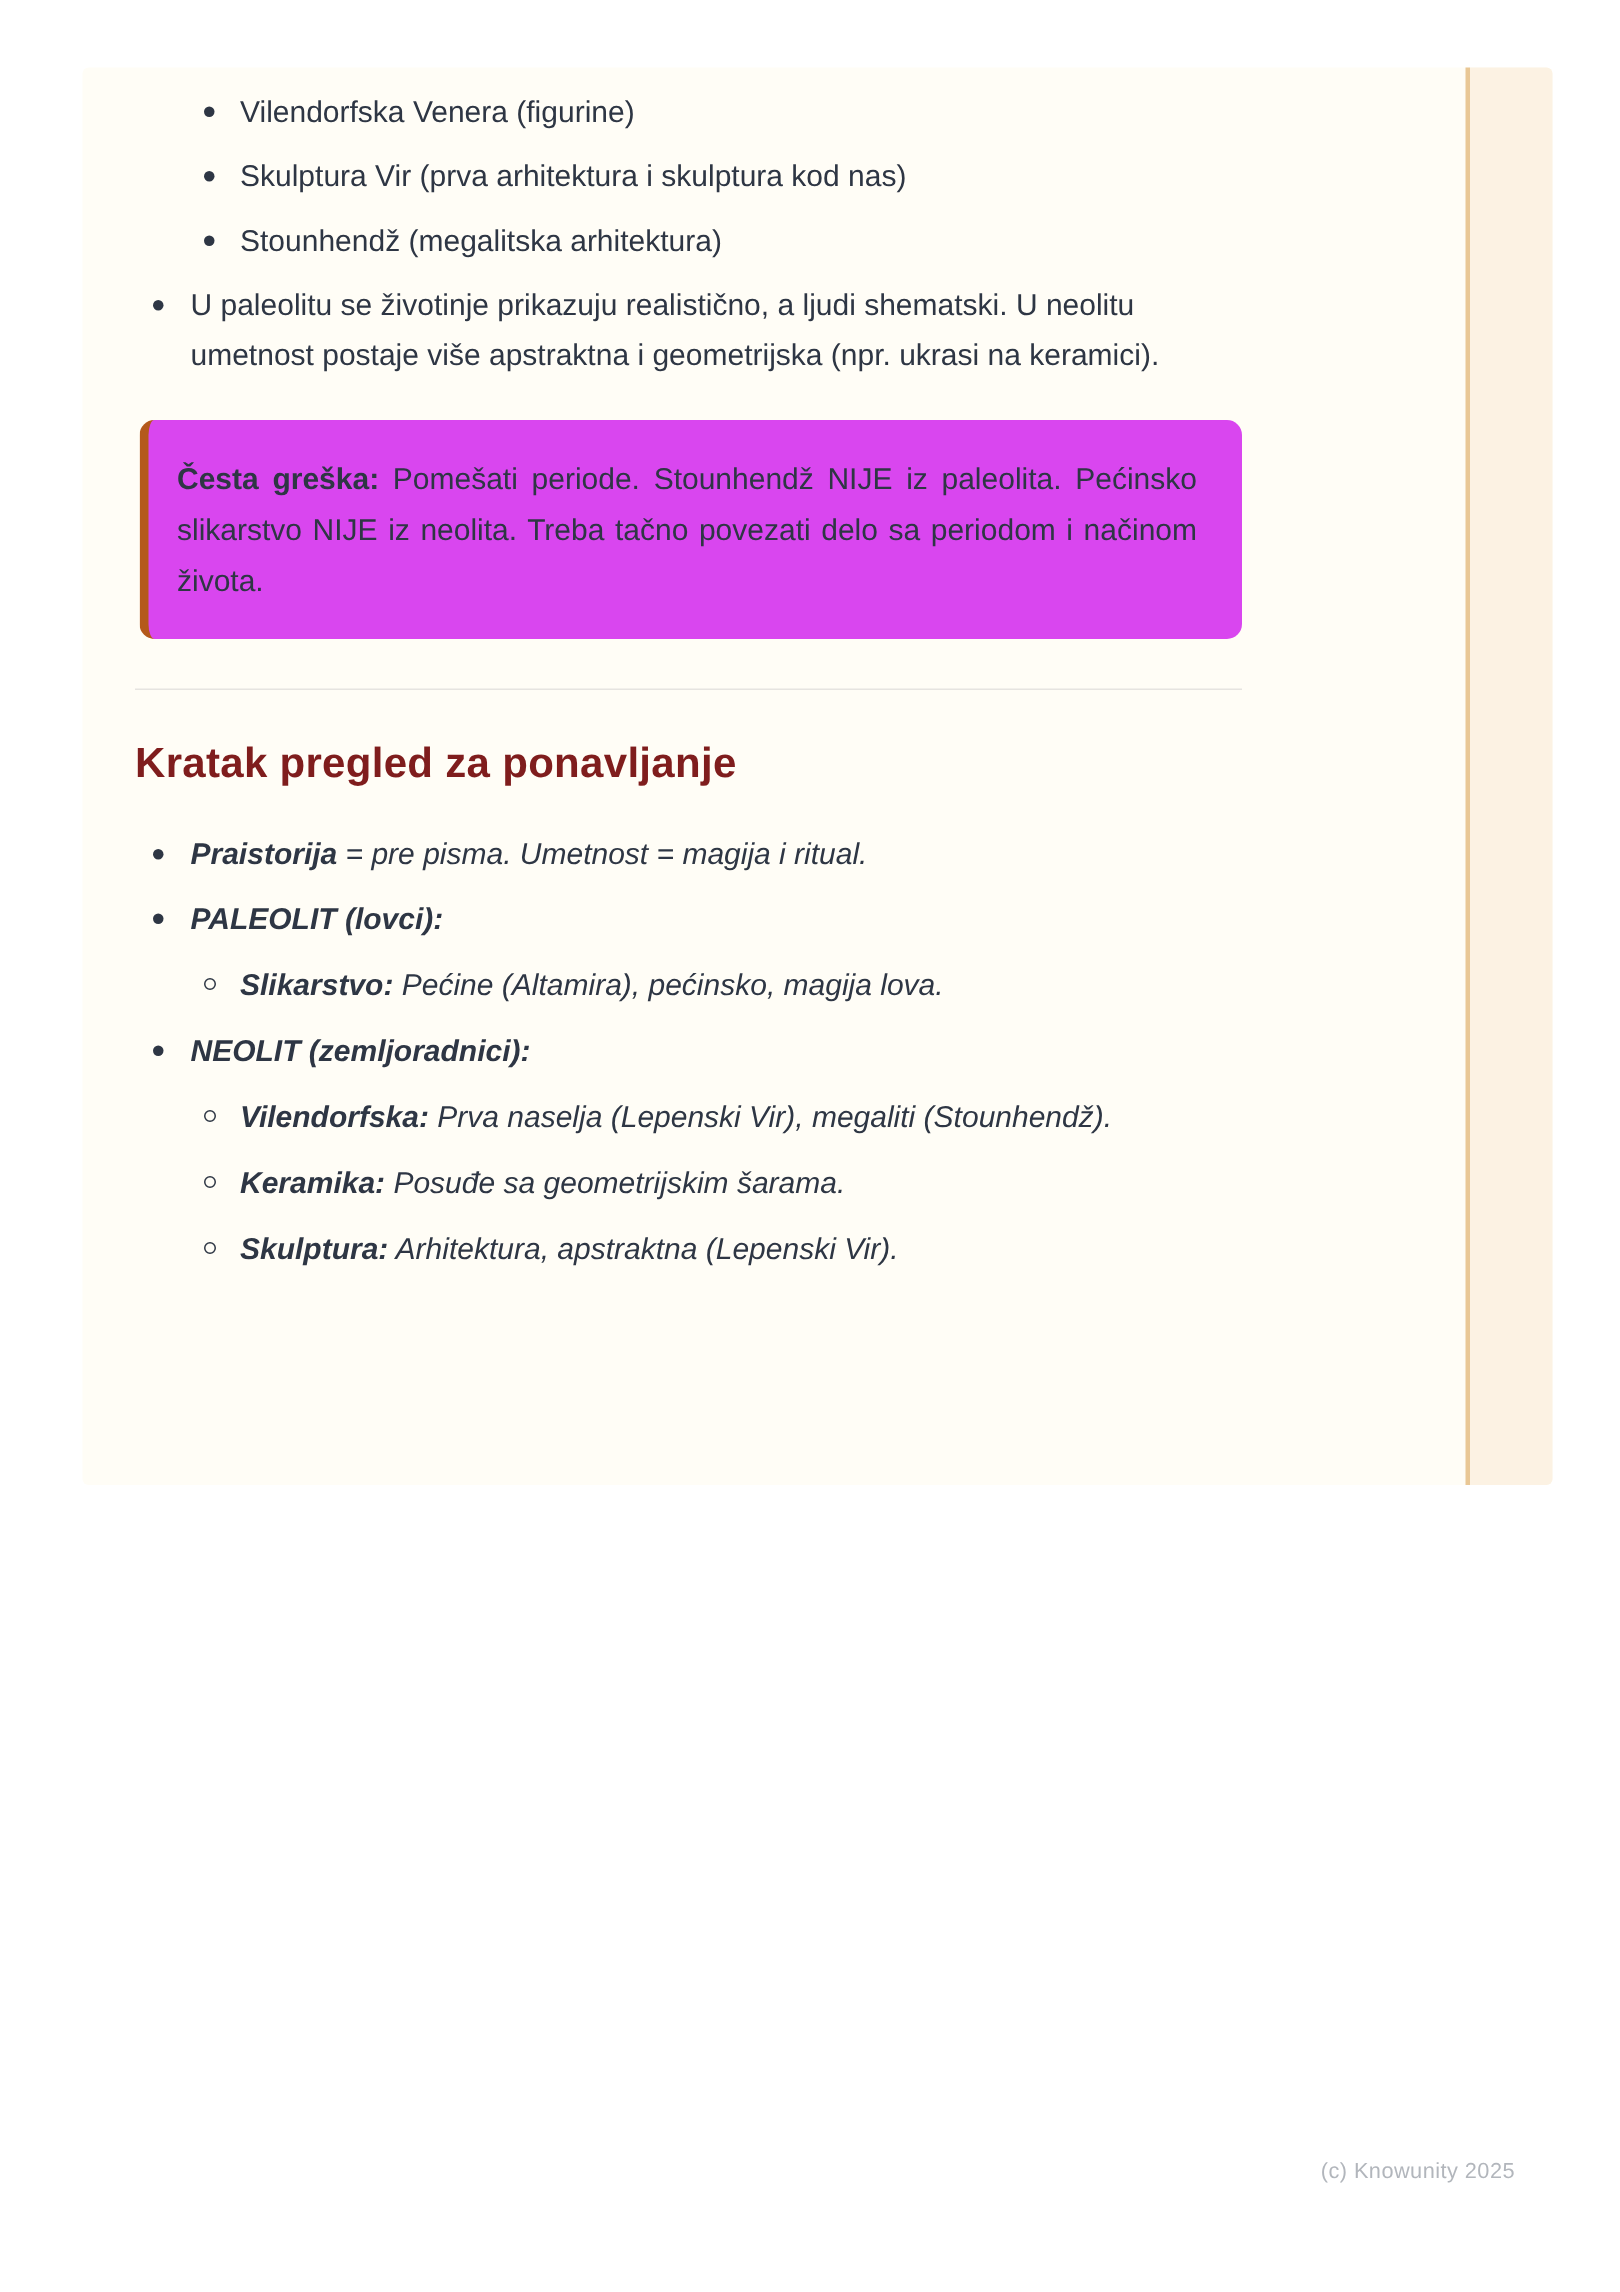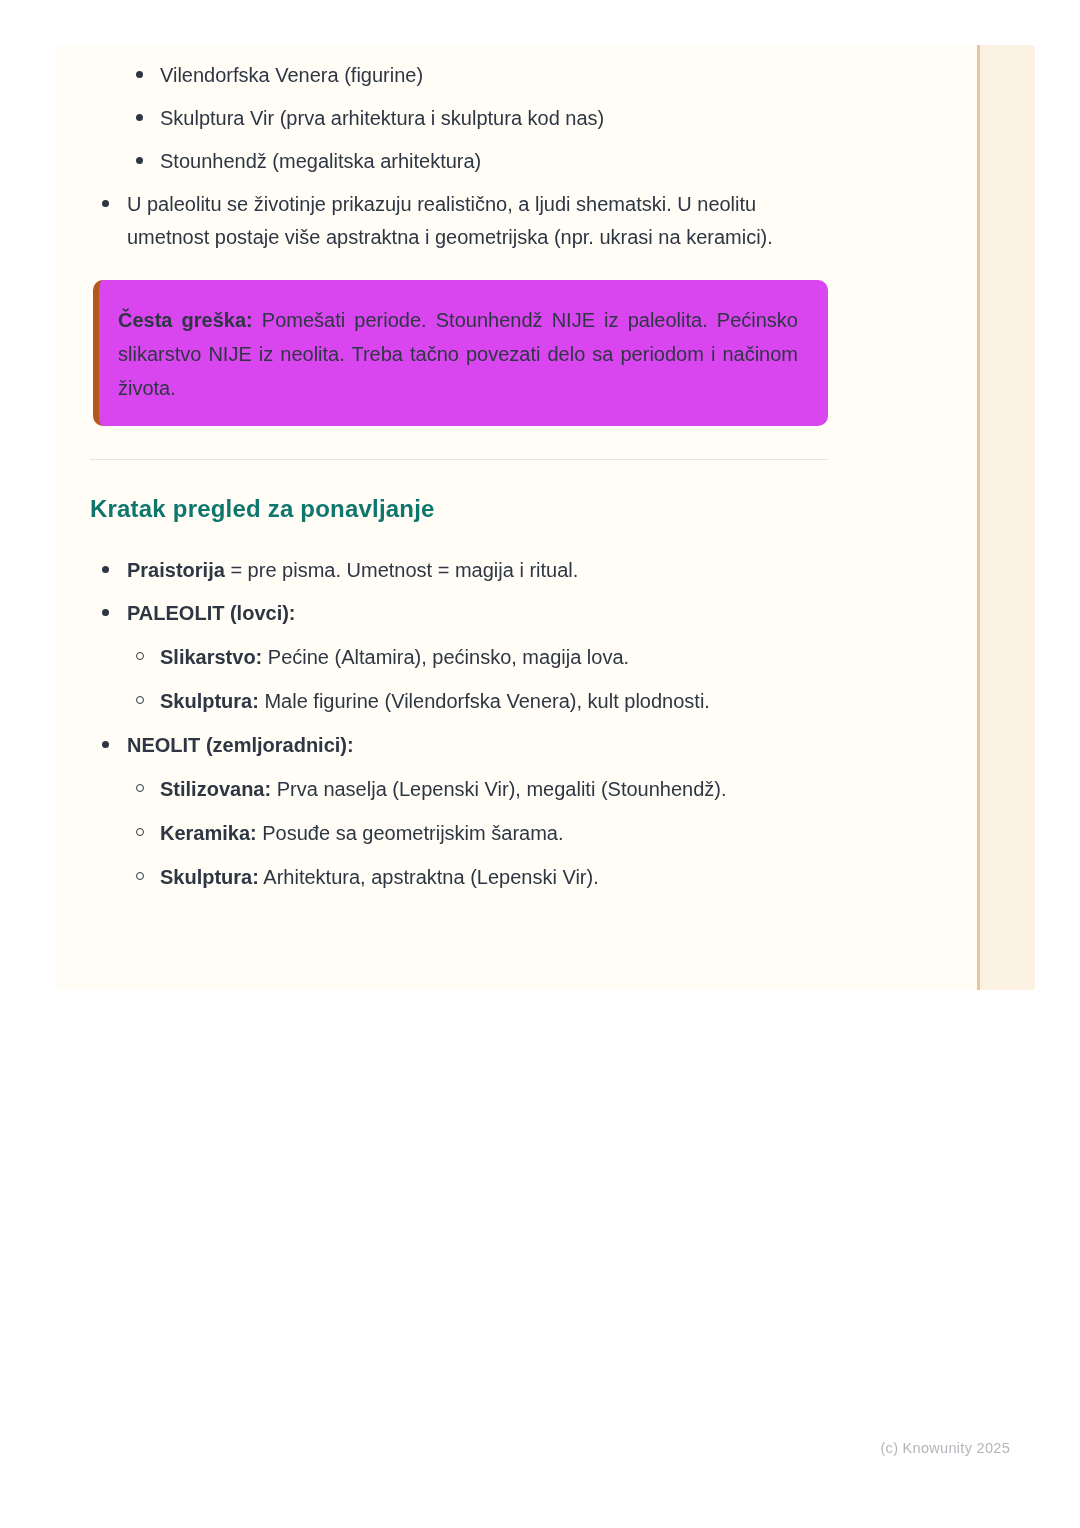--- a/index.html
+++ b/index.html
@@ -100,27 +100,27 @@
     text-align: justify;
     box-sizing: border-box;
   }
   .divider {
     height: 1px;
     background: #e6e4e0;
     margin-top: 33px;
   }
   .section-heading {
     margin: 30px 0 0 0;
-    font-size: 24px;
+    font-size: 28px;
     line-height: 38px;
     font-weight: 700;
-    color: #0f766e;
+    color: #7f1d1d;
     letter-spacing: 0.2px;
   }
-  .review-list { margin-top: 26px; }
+  .review-list { margin-top: 26px; font-style: italic; }
   .sub-list { margin: 2px 0 1px 0; }
   .sub-item {
     position: relative;
     padding-left: 33px;
     line-height: 32px;
     margin: 12px 0;
   }
   .sub-item::before {
     content: "";
     position: absolute;
@@ -179,31 +179,28 @@
     
   </li>
 
   <li class="lvl1-item">
     <b>PALEOLIT (lovci):</b><span></span>
     <ul class="sub-list">
   <li class="sub-item">
     <b>Slikarstvo:</b><span> Pećine (Altamira), pećinsko, magija lova.</span>
   </li>
 
-  <li class="sub-item">
-    <b>Skulptura:</b><span> Male figurine (Vilendorfska Venera), kult plodnosti.</span>
-  </li>
 </ul>
   </li>
 
   <li class="lvl1-item">
     <b>NEOLIT (zemljoradnici):</b><span></span>
     <ul class="sub-list">
   <li class="sub-item">
-    <b>Stilizovana:</b><span> Prva naselja (Lepenski Vir), megaliti (Stounhendž).</span>
+    <b>Vilendorfska:</b><span> Prva naselja (Lepenski Vir), megaliti (Stounhendž).</span>
   </li>
 
   <li class="sub-item">
     <b>Keramika:</b><span> Posuđe sa geometrijskim šarama.</span>
   </li>
 
   <li class="sub-item">
     <b>Skulptura:</b><span> Arhitektura, apstraktna (Lepenski Vir).</span>
   </li>
 </ul>

